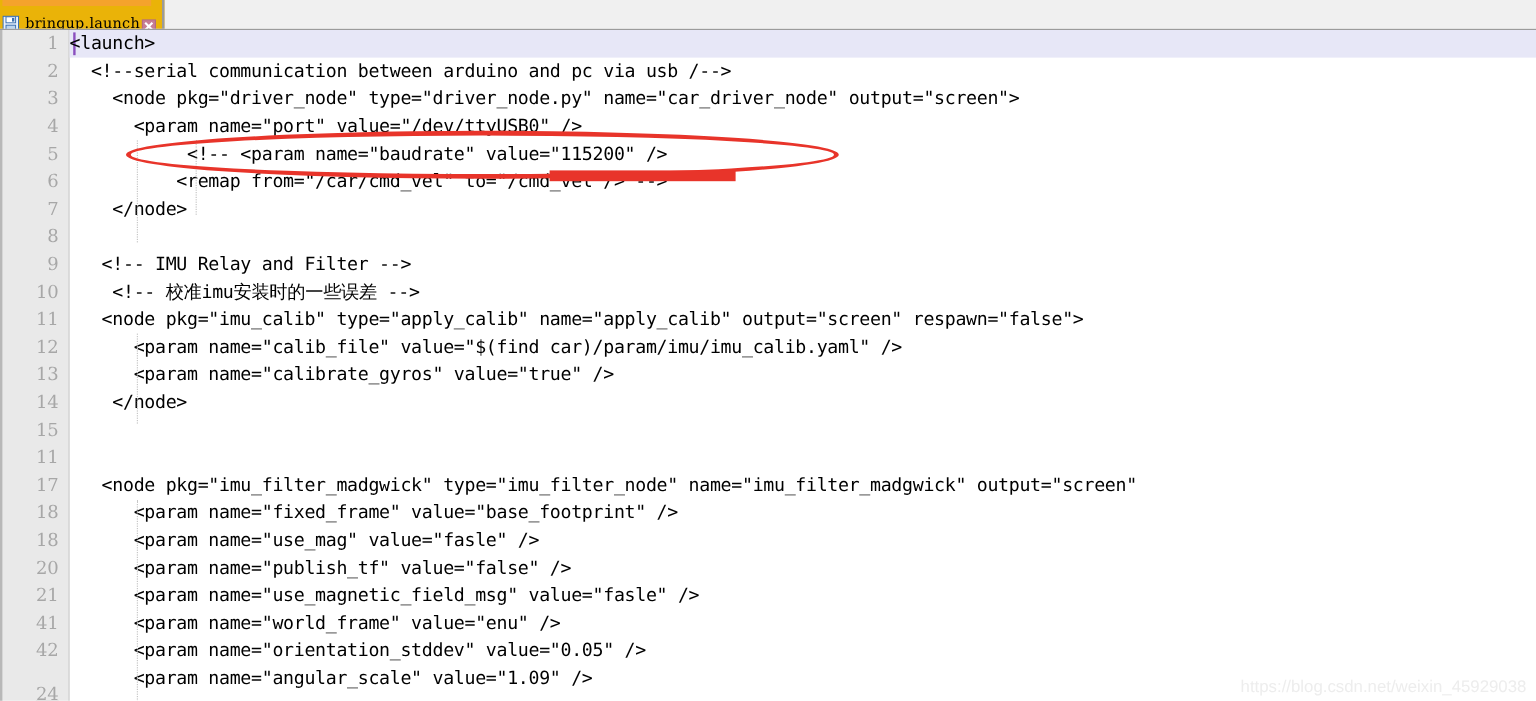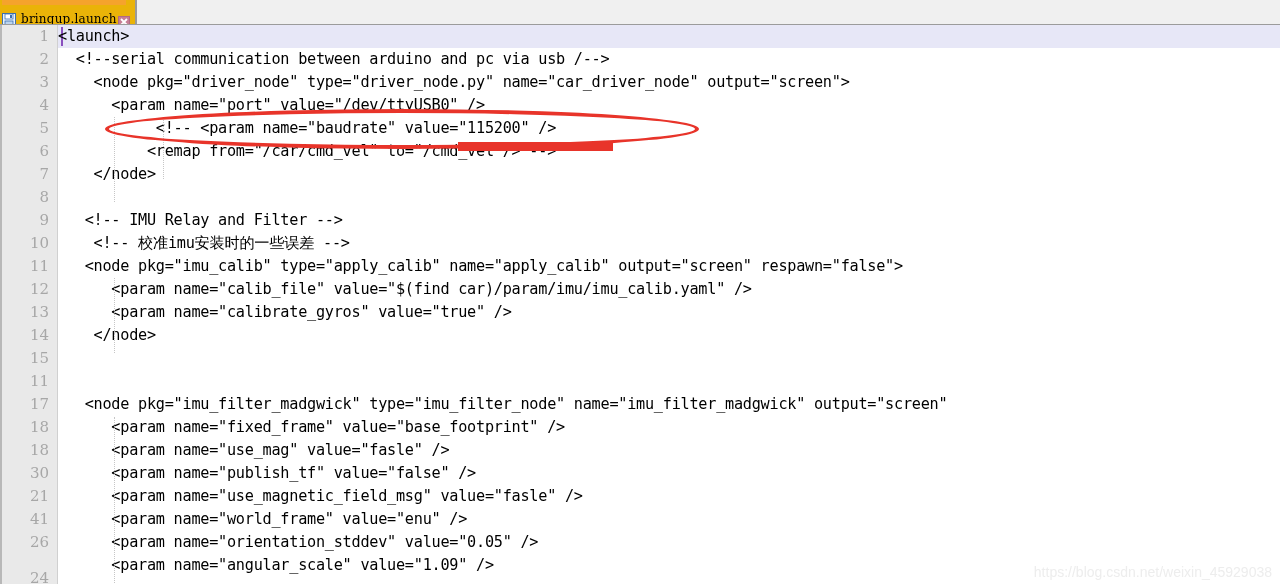--- a/index.html
+++ b/index.html
@@ -210,24 +210,24 @@
       <div class="linenum" style="top: 207px;">10</div>
       <div class="linenum" style="top: 230px;">11</div>
       <div class="linenum" style="top: 253px;">12</div>
       <div class="linenum" style="top: 276px;">13</div>
       <div class="linenum" style="top: 299px;">14</div>
       <div class="linenum" style="top: 322px;">15</div>
       <div class="linenum" style="top: 345px;">11</div>
       <div class="linenum" style="top: 368px;">17</div>
       <div class="linenum" style="top: 391px;">18</div>
       <div class="linenum" style="top: 414px;">18</div>
-      <div class="linenum" style="top: 437px;">30</div>
+      <div class="linenum" style="top: 437px;">20</div>
       <div class="linenum" style="top: 460px;">21</div>
       <div class="linenum" style="top: 483px;">41</div>
-      <div class="linenum" style="top: 506px;">26</div>
+      <div class="linenum" style="top: 506px;">42</div>
       <div class="linenum" style="top: 542px; text-decoration: underline;">24</div>
     </div>
 
   <div id="code">
     <div id="hl-line1"></div>
     <div id="caret"></div>
   <div class="codeline" style="top: 0px;">&lt;launch&gt;</div>
       <div class="codeline" style="top: 23px;">  &lt;!--serial communication between arduino and pc via usb /--&gt;</div>
       <div class="codeline" style="top: 46px;">    &lt;node pkg="driver_node" type="driver_node.py" name="car_driver_node" output="screen"&gt;</div>
       <div class="codeline" style="top: 69px;">      &lt;param name="port" value="/dev/ttyUSB0" /&gt;</div>

